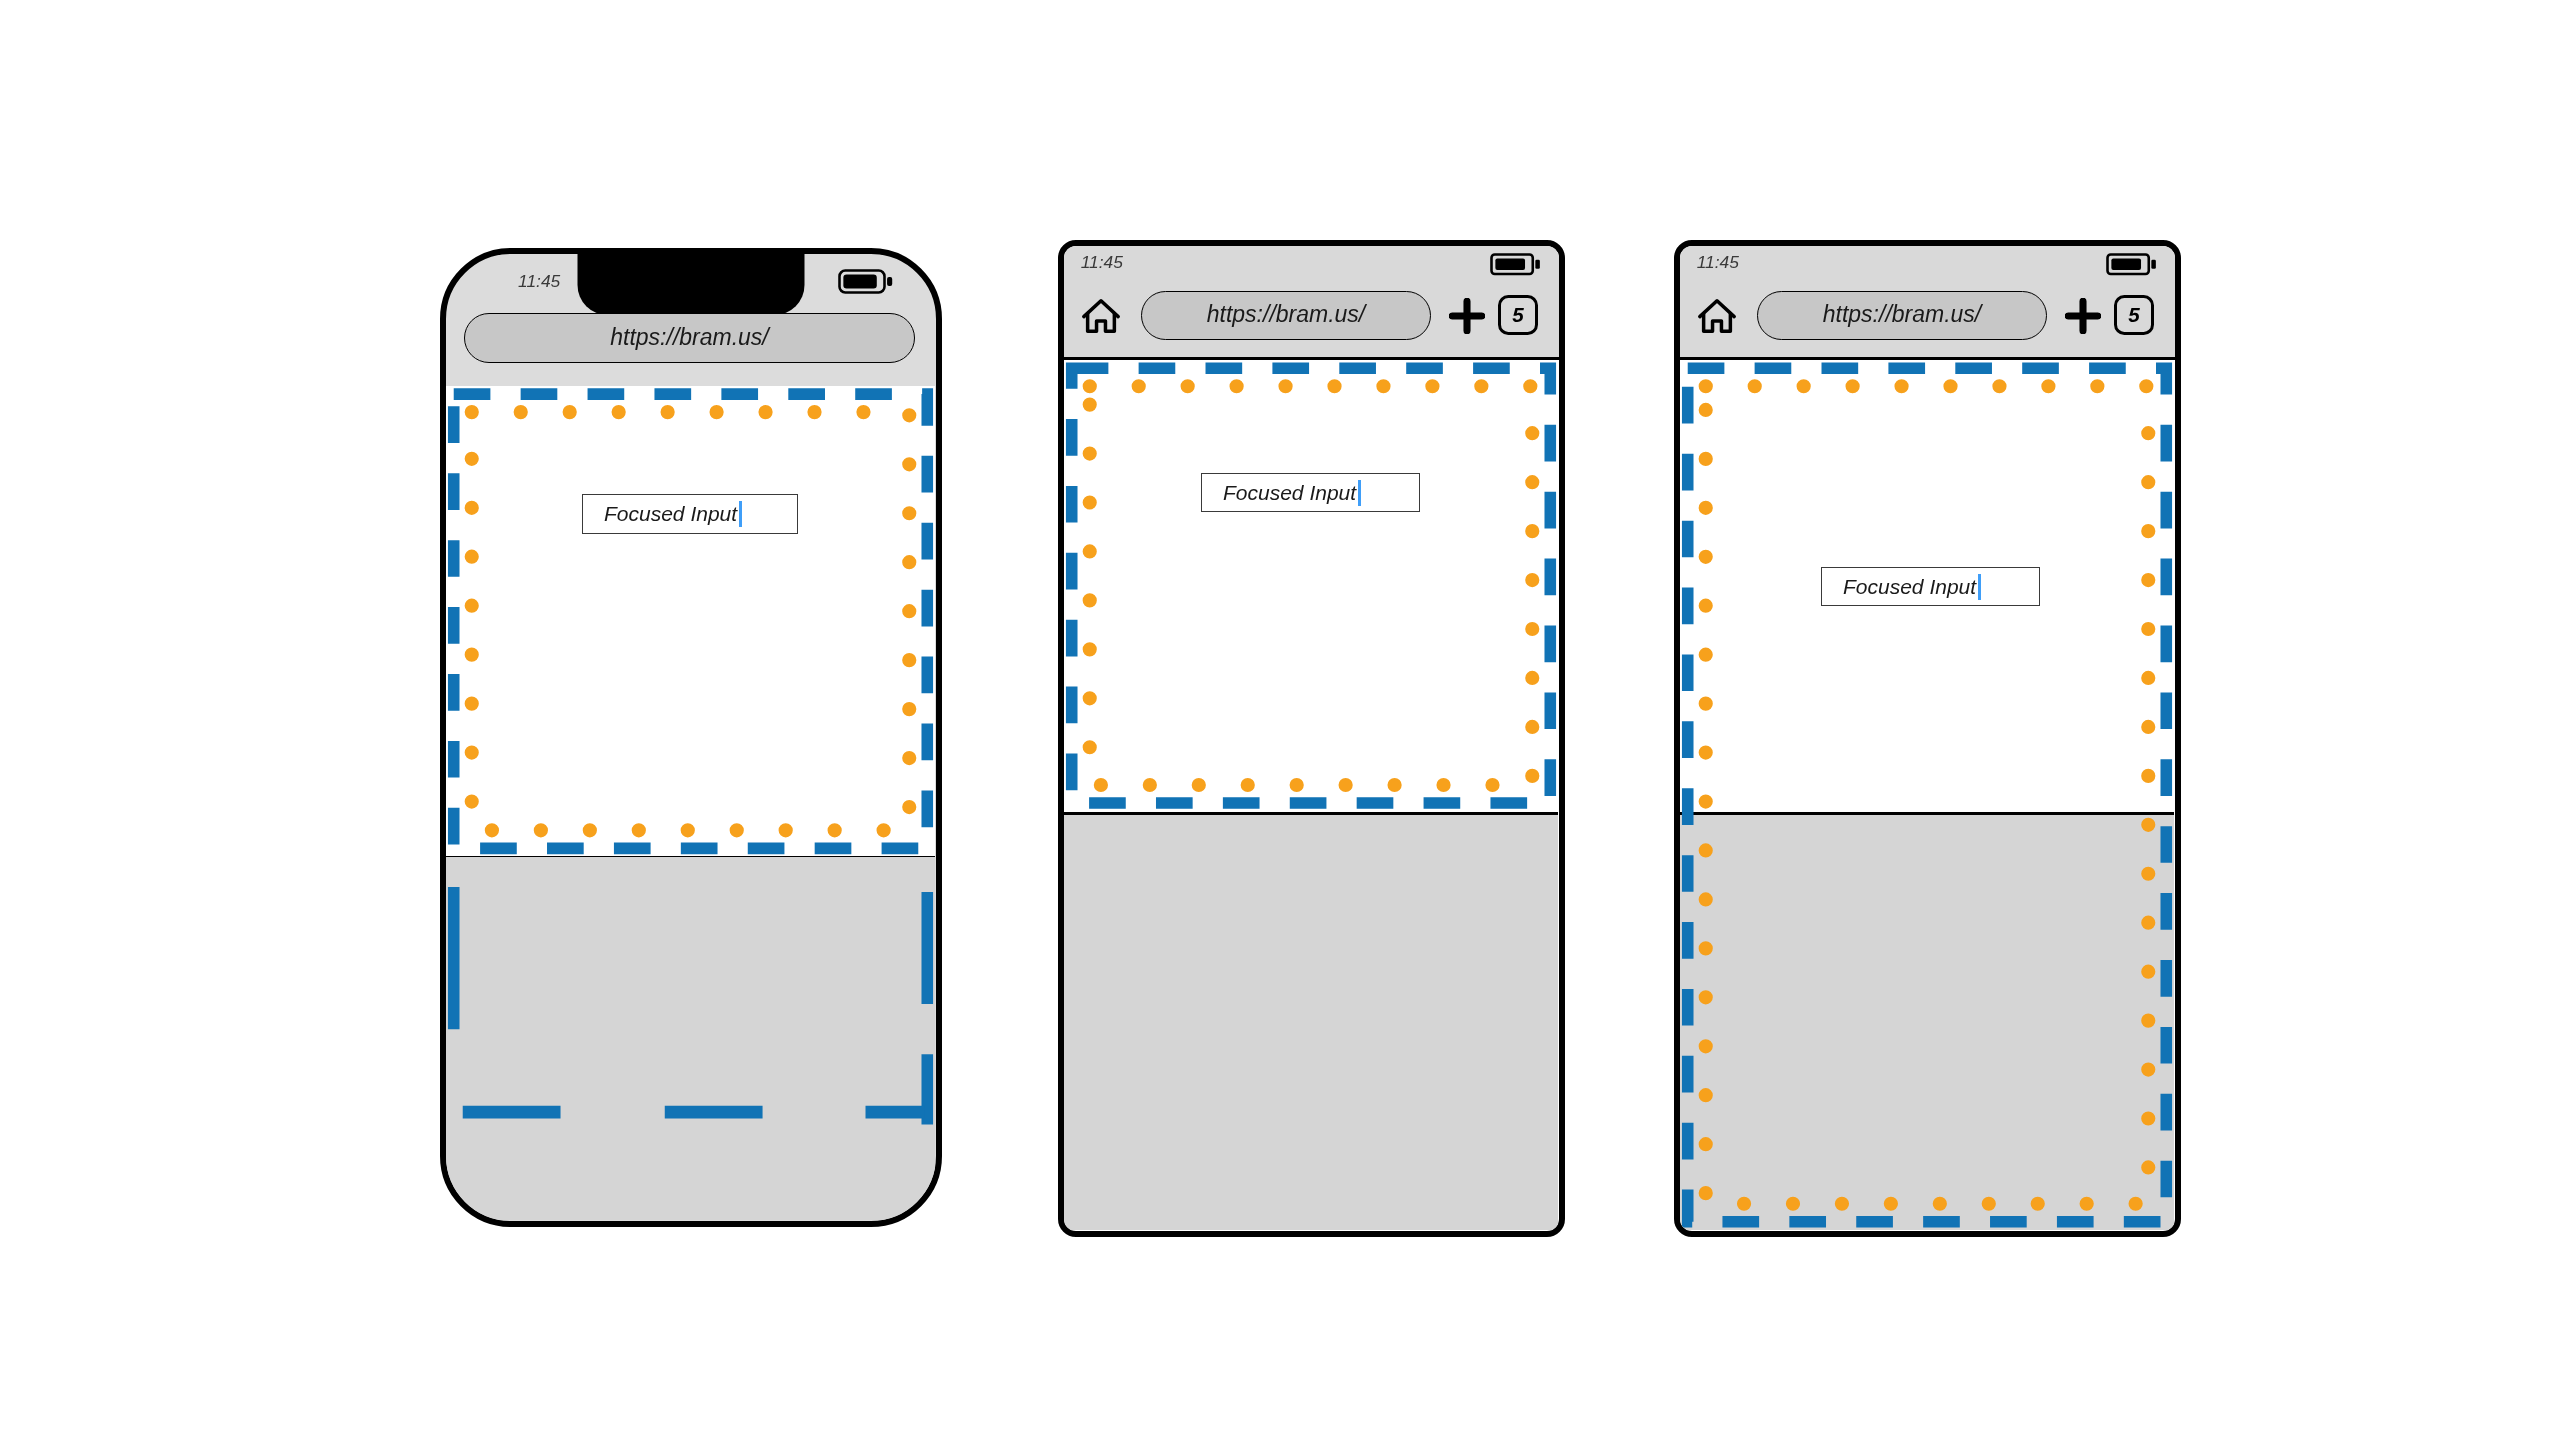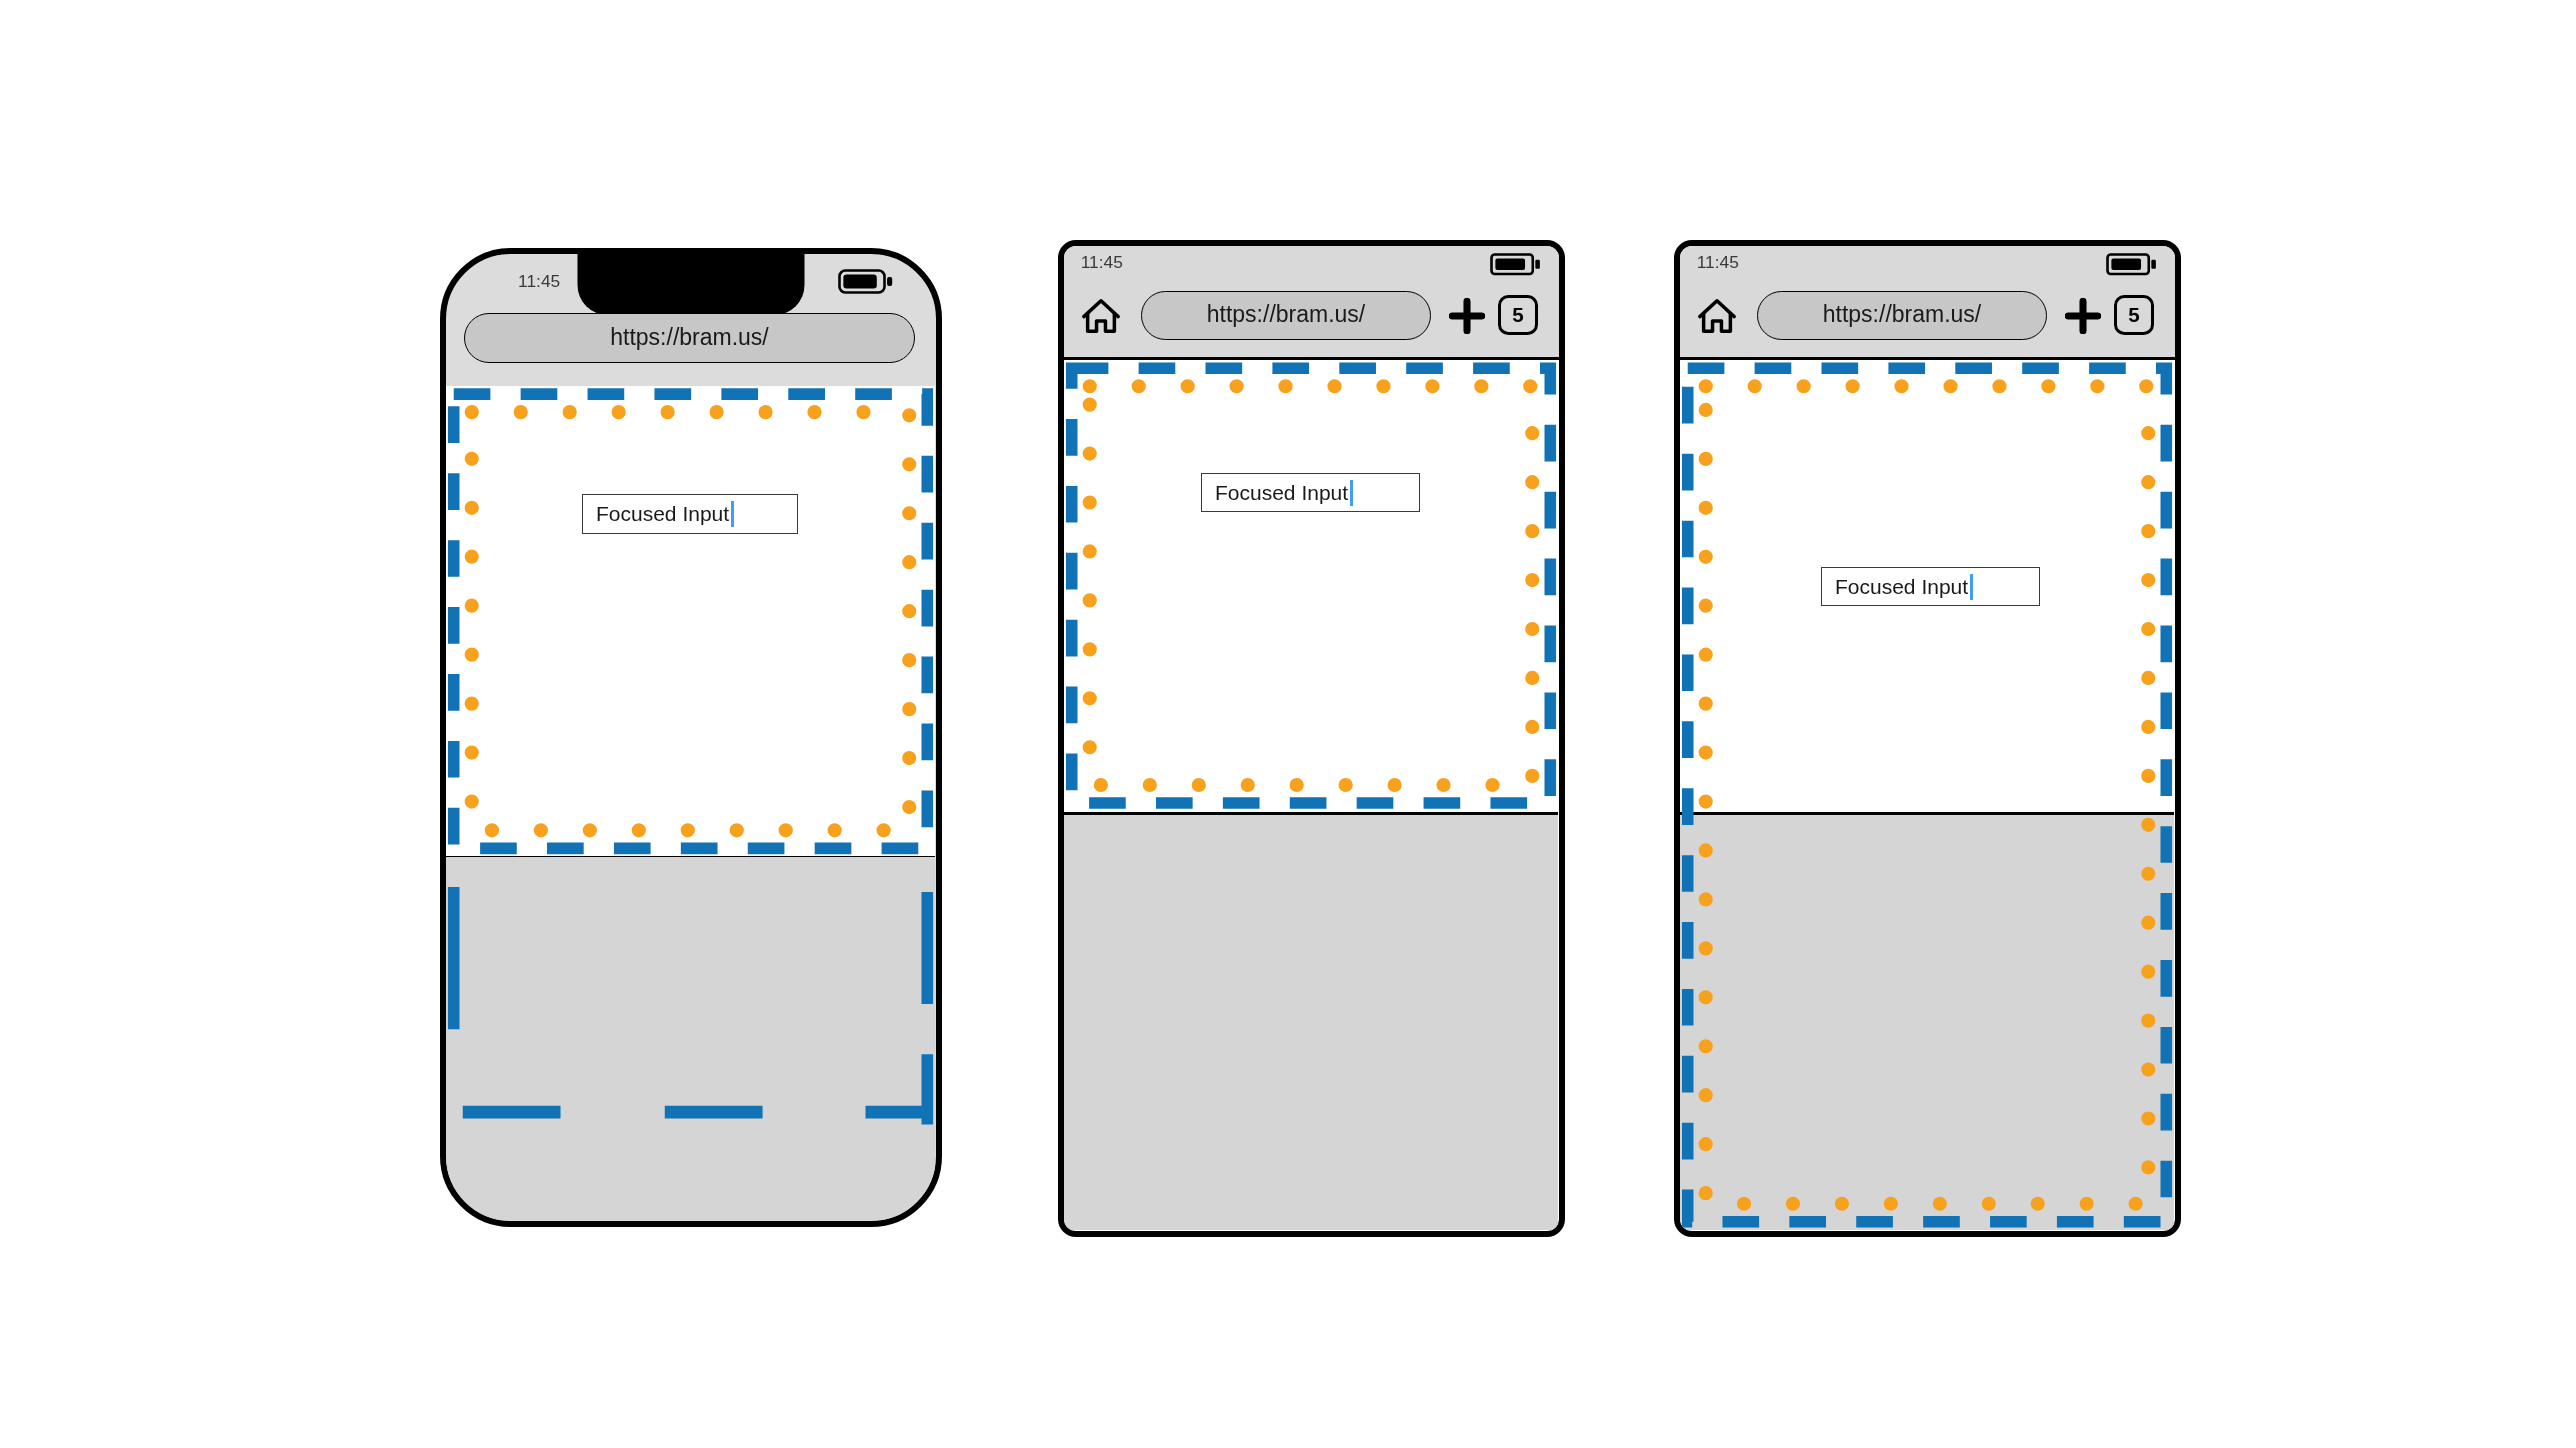--- a/index.html
+++ b/index.html
@@ -4,21 +4,21 @@
 <style>
   * { box-sizing: border-box; margin: 0; padding: 0; }
   html,body { width: 2576px; height: 1449px; }
   body {
     background: #ffffff;
     font-family: "Liberation Sans", sans-serif;
     position: relative;
     overflow: hidden;
   }
 
-  .phone { position: absolute; border: 6.4px solid #000; overflow: hidden; }
+  .phone { position: absolute; border: 6.4px solid #000; overflow: hidden; font-style: italic; }
 
   
   #phone-iphone {
     left: 440px; top: 248px; width: 502px; height: 979px;
     border-radius: 71px; background: #dcdcdc;
   }
   .ip-time { position: absolute; left: 72px; top: 16.7px; font-size: 17.4px; color: #3a3a3a; }
   .ip-notch {
     position: absolute; left: 50%; transform: translateX(-50%);
     top: 0; width: 227px; height: 61px; background: #000;
@@ -60,21 +60,21 @@
   .an-content { position: absolute; left: 0; top: 114px; width: 494px; height: 870px; }
   .an-white   { position: absolute; left: 0; top: 0; width: 100%; height: 452px; background: #ffffff; }
   .an-keyboard{ position: absolute; left: 0; top: 452px; width: 100%; height: 418px;
                 background: #d5d5d5; border-top: 3.2px solid #000; }
 
   
   .overlay { position: absolute; left: 0; top: 0; pointer-events: none; }
   .focused-input {
     position: absolute; background: #ffffff; border: 1.9px solid #3a3a3a;
     font-size: 21px; color: #1a1a1a;
-    display: flex; align-items: center; padding-left: 13px;
+    display: flex; align-items: center; padding-left: 21px;
   }
   #phone-iphone .focused-input   { left: 136px; top: 108px; width: 216px; height: 40px; }
   #phone-android-1 .focused-input{ left: 137px; top: 113px; width: 219px; height: 39px; }
   #phone-android-2 .focused-input{ left: 141px; top: 207px; width: 219px; height: 39px; }
   .caret { display: inline-block; width: 2.6px; height: 26px; background: #3f9ef8; margin-left: 1.9px; }
 </style>
 </head>
 <body>
 
 <div class="phone" id="phone-iphone">

